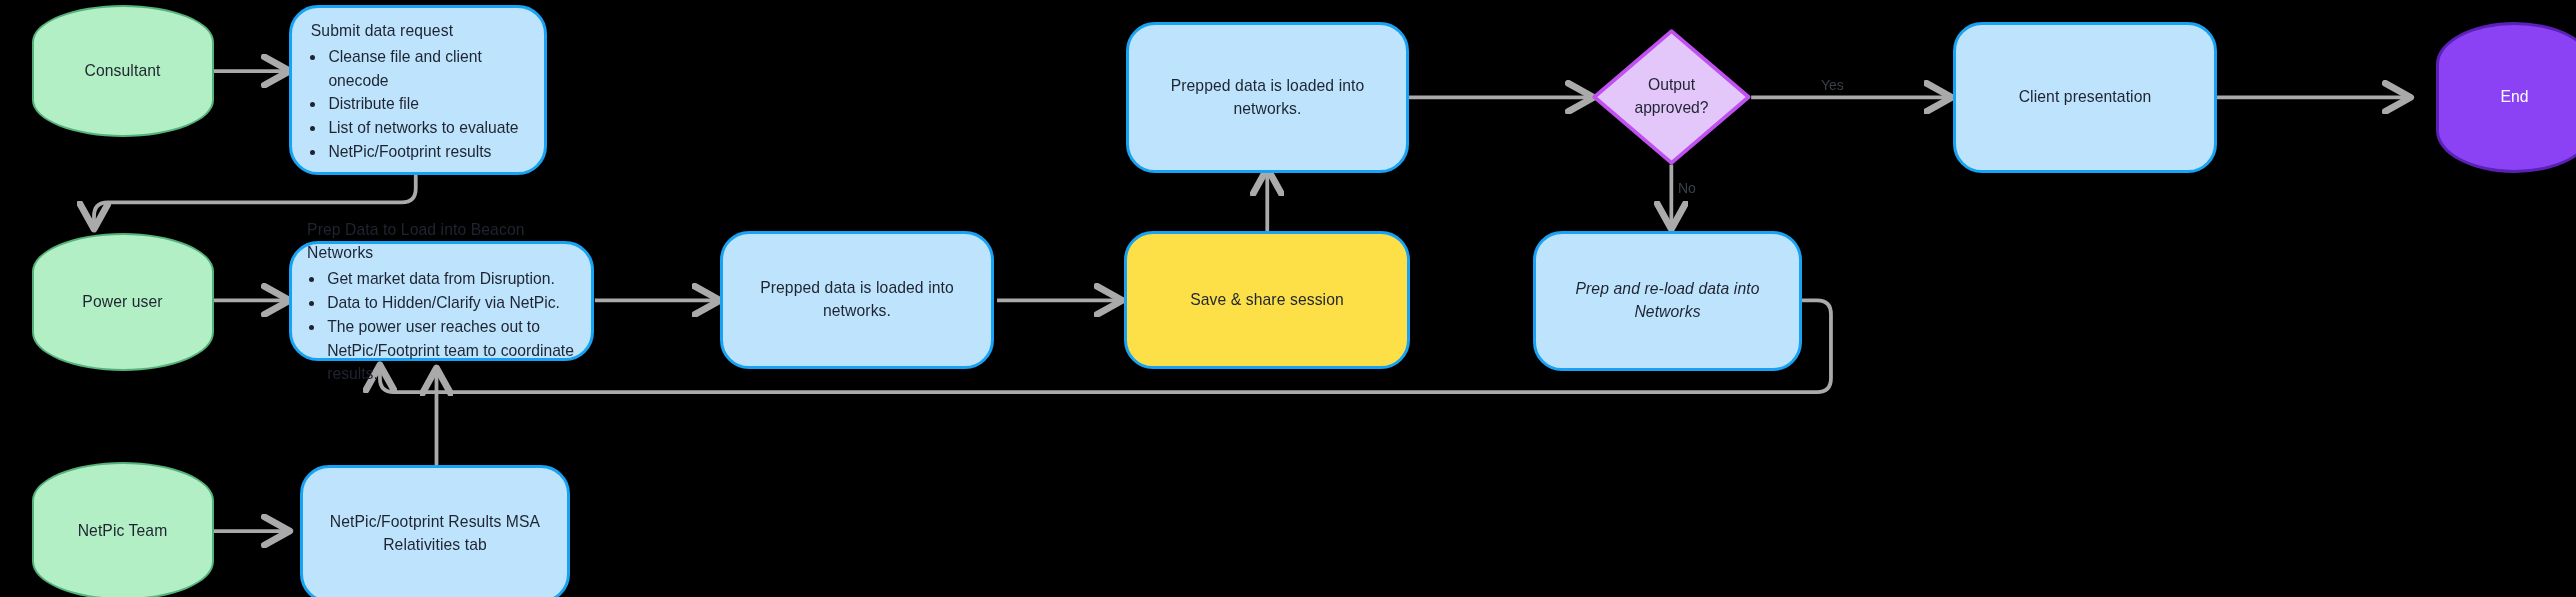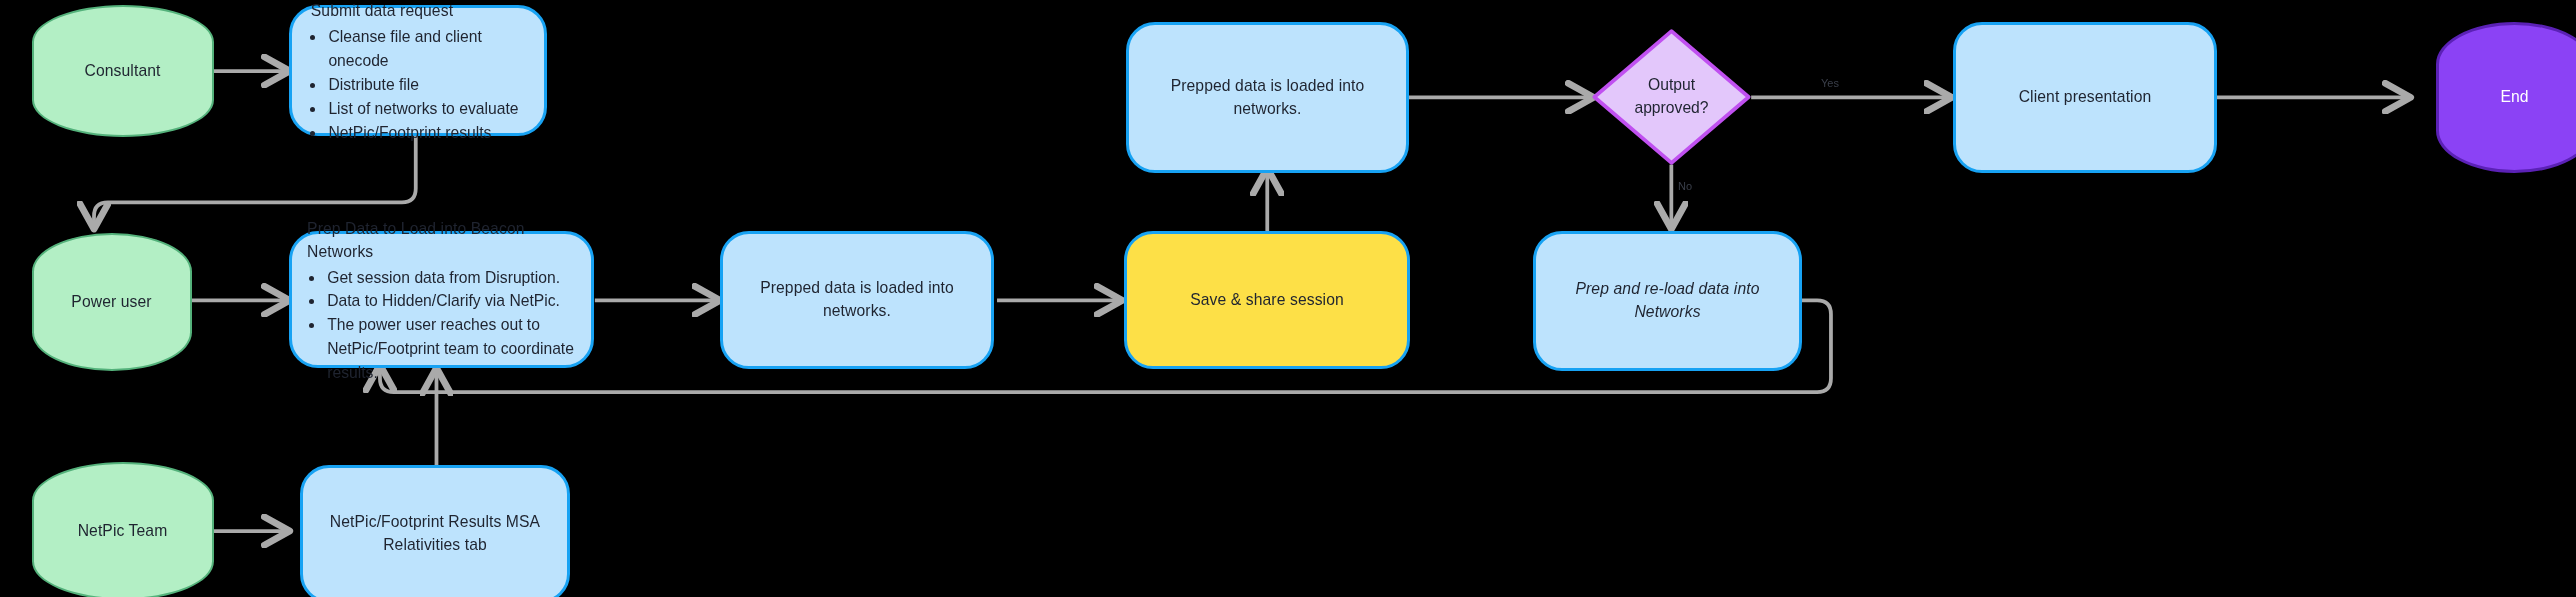--- a/index.html
+++ b/index.html
@@ -70,21 +70,21 @@
     line-height: 1.52;
     padding-left: 2.5px;
   }
   .inner-pad {
     padding: 0 17.6px;
     width: 100%;
     box-sizing: border-box;
   }
   .edge-label {
     position: absolute;
-    font-size: 11px;
+    font-size: 14px;
     color: #3a3f4a;
     z-index: 6;
     white-space: nowrap;
   }
   .diamond-wrap {
     position: absolute;
     z-index: 5;
   }
   .diamond-label {
     position: absolute;
@@ -139,21 +139,21 @@
       <line x1="300" y1="845" x2="455" y2="845" marker-end="url(#arrow)"></line>
 
       <line x1="693" y1="740" x2="693" y2="590" marker-end="url(#arrow)"></line>
     </g>
   </svg>
 
   <div class="node terminal" style="left:7.5px; top:5px; width:182px; height:132px; background:#B3EFC5; border:2.5px solid #54B27B;">
     <div class="node-title inner-pad">Consultant</div>
   </div>
 
-  <div class="node process listbox" style="left:289px; top:5px; width:258px; height:131px; background:#BDE3FD; border:3.1px solid #17A2F3; padding:14px 7.5px 10px 7.5px;">
+  <div class="node process listbox" style="left:289px; top:5px; width:258px; height:170px; background:#BDE3FD; border:3.1px solid #17A2F3; padding:14px 7.5px 10px 7.5px;">
     <div style="width:100%;">
       <div class="node-title" style="padding-left:11.3px;">Submit data request</div>
       <ul class="bullets">
         <li>Cleanse file and client onecode</li>
         <li>Distribute file</li>
         <li>List of networks to evaluate</li>
         <li>NetPic/Footprint results</li>
       </ul>
     </div>
   </div>
@@ -178,29 +178,29 @@
   <div class="edge-label" style="left:1821px; top:77px;">Yes</div>
 
   <div class="node process" style="left:1953px; top:22px; width:264px; height:151px; background:#BDE3FD; border:3.1px solid #17A2F3;">
     <div class="inner-pad node-title">Client presentation</div>
   </div>
 
   <div class="node terminal" style="left:2412px; top:22px; width:157px; height:151px; background:#8B42F5; border:3.1px solid #5B21B6; color:#FFFFFF;">
     <div class="inner-pad node-title">End</div>
   </div>
 
-  <div class="node terminal" style="left:7.5px; top:233px; width:160px; height:138px; background:#B3EFC5; border:2.5px solid #54B27B;">
+  <div class="node terminal" style="left:7.5px; top:233px; width:182px; height:138px; background:#B3EFC5; border:2.5px solid #54B27B;">
     <div class="node-title inner-pad">Power user</div>
   </div>
 
-  <div class="node process listbox" style="left:289px; top:231px; width:305px; height:137px; background:#BDE3FD; border:3.1px solid #17A2F3; padding:12.6px 6.3px 8.8px 6.3px;">
+  <div class="node process listbox" style="left:289px; top:241px; width:305px; height:120px; background:#BDE3FD; border:3.1px solid #17A2F3; padding:12.6px 6.3px 8.8px 6.3px;">
     <div style="width:100%;">
       <div class="node-title" style="padding-left:8.8px;">Prep Data to Load into Beacon Networks</div>
       <ul class="bullets">
-        <li>Get session data from Disruption.</li>
+        <li>Get market data from Disruption.</li>
         <li>Data to Hidden/Clarify via NetPic.</li>
         <li>The power user reaches out to NetPic/Footprint team to coordinate results.</li>
       </ul>
     </div>
   </div>
 
   <div class="node process" style="left:720px; top:231px; width:274px; height:138px; background:#BDE3FD; border:3.1px solid #17A2F3;">
     <div class="inner-pad">
       <div class="node-title">Prepped data is loaded into</div>
       <div class="node-title">networks.</div>

